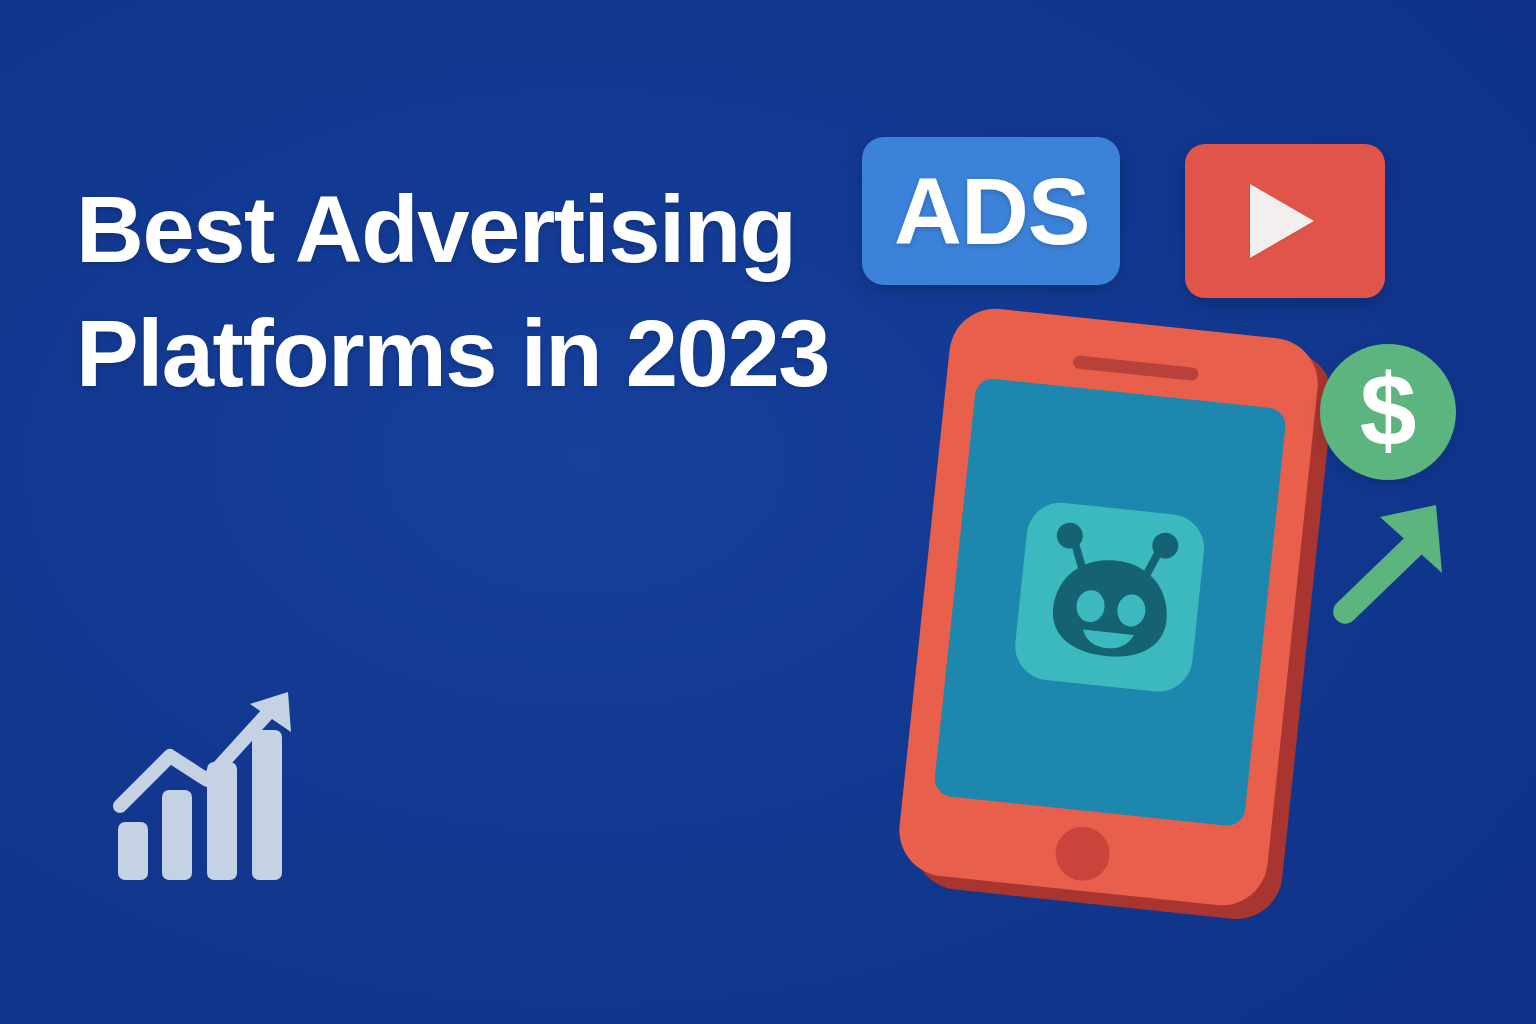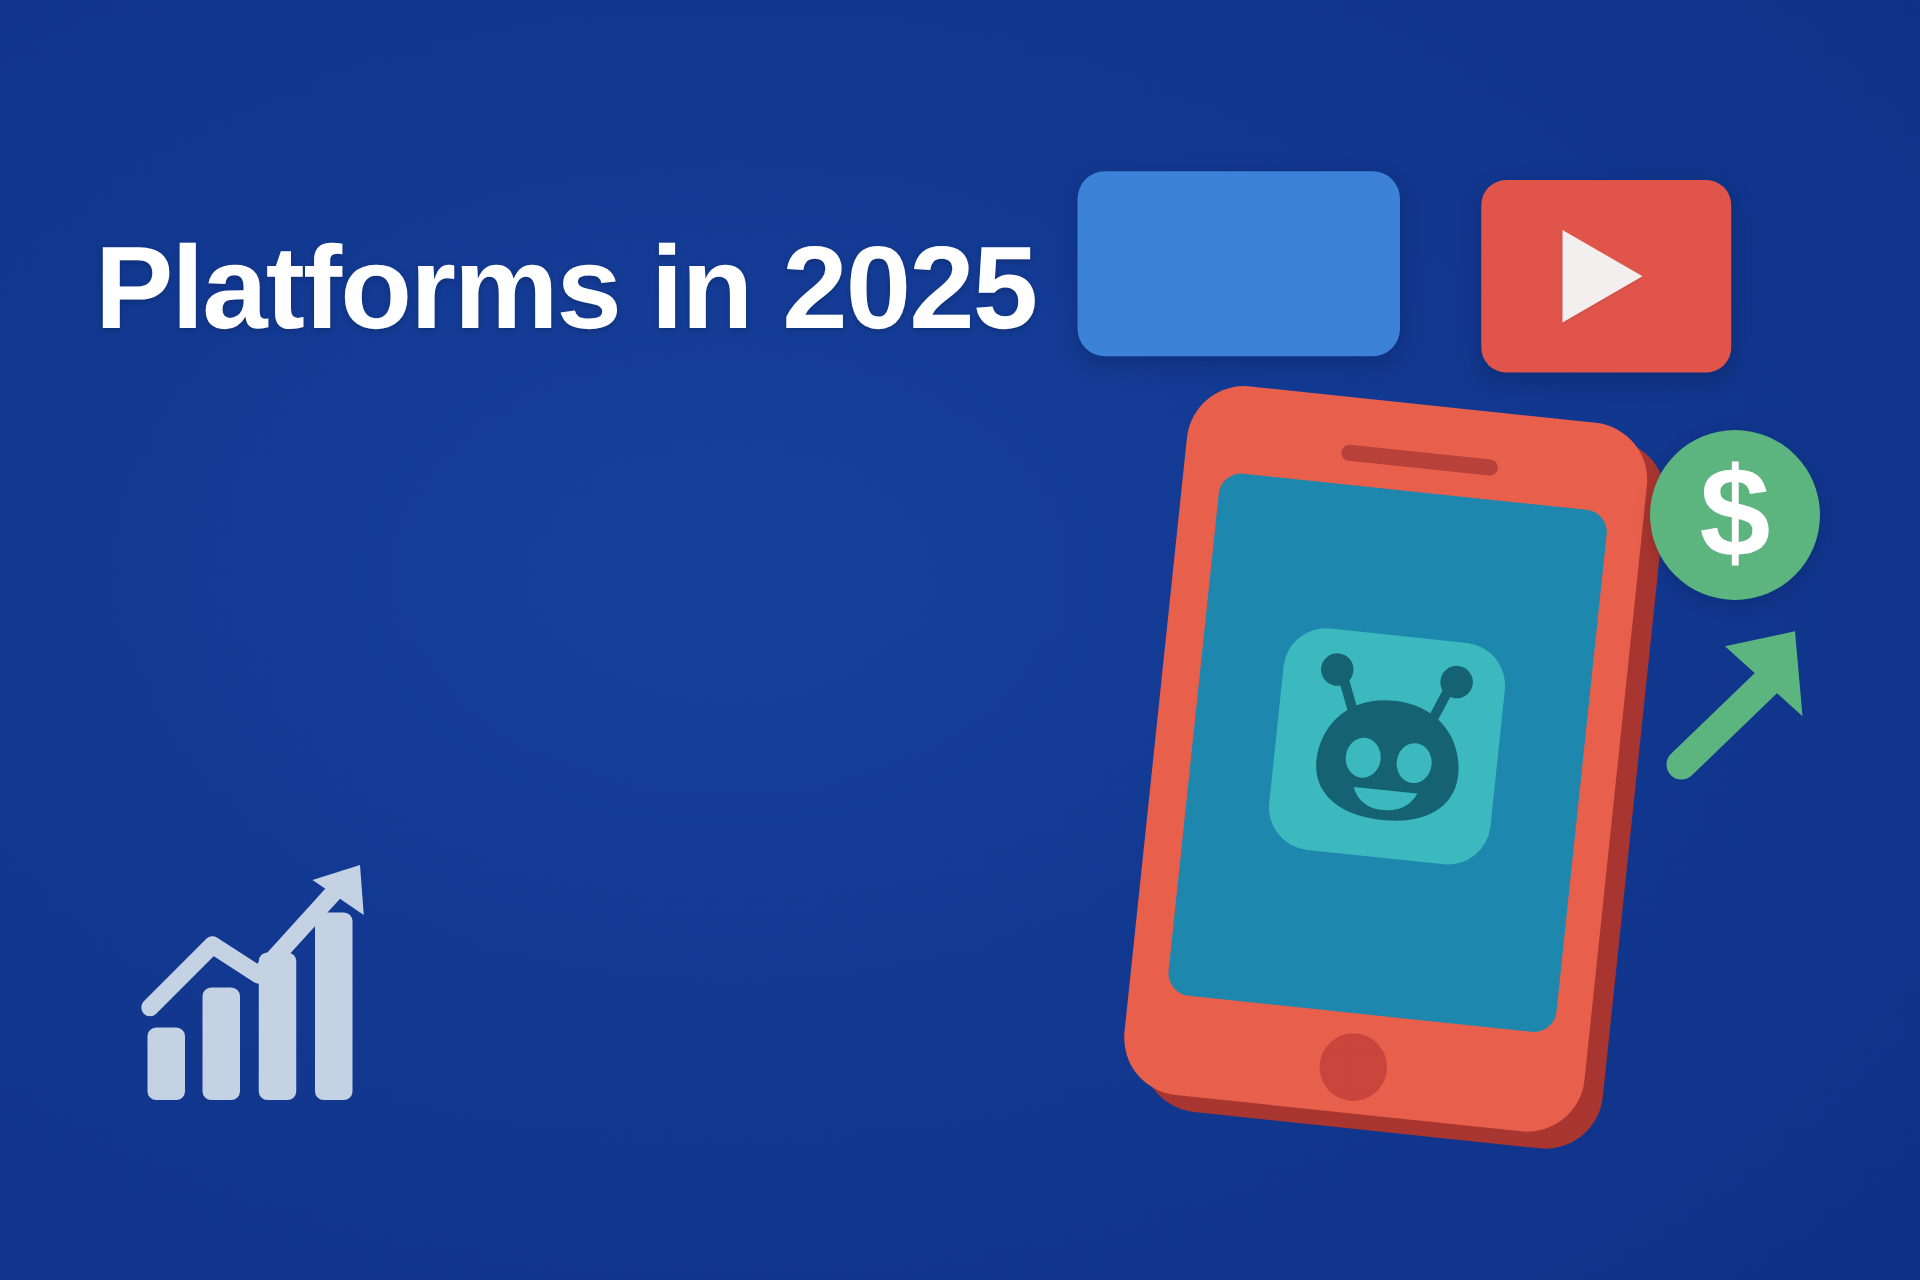--- a/index.html
+++ b/index.html
@@ -210,24 +210,26 @@
     width: 200px;
     height: 210px;
   }
 </style>
 </head>
 <body>
 
 <div class="canvas">
 
   <div class="headline">
-    <span class="hl-line">Platforms in 2025</span>
+    <span class="hl-line">Best Advertising</span>
+    <span class="hl-line">Platforms in 2023</span>
   </div>
 
   <div class="ads-badge"></div>
+  <div class="ads-badge-label">ADS</div>
 
   <div class="video-card"></div>
   <div class="play-triangle"></div>
 
   <div class="phone-wrap">
     <div class="phone-shadow"></div>
     <div class="phone-body">
       <div class="phone-speaker"></div>
       <div class="phone-screen">
         <div class="app-icon"></div>

